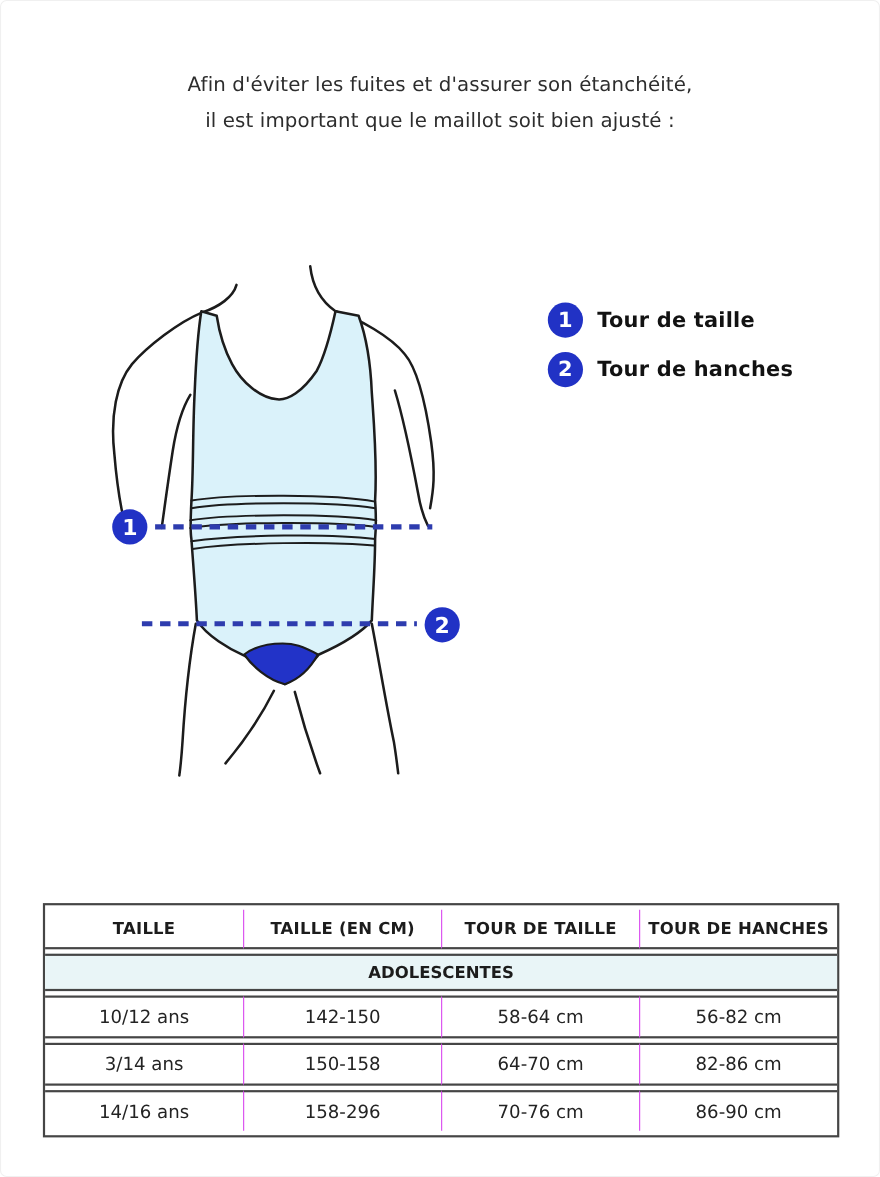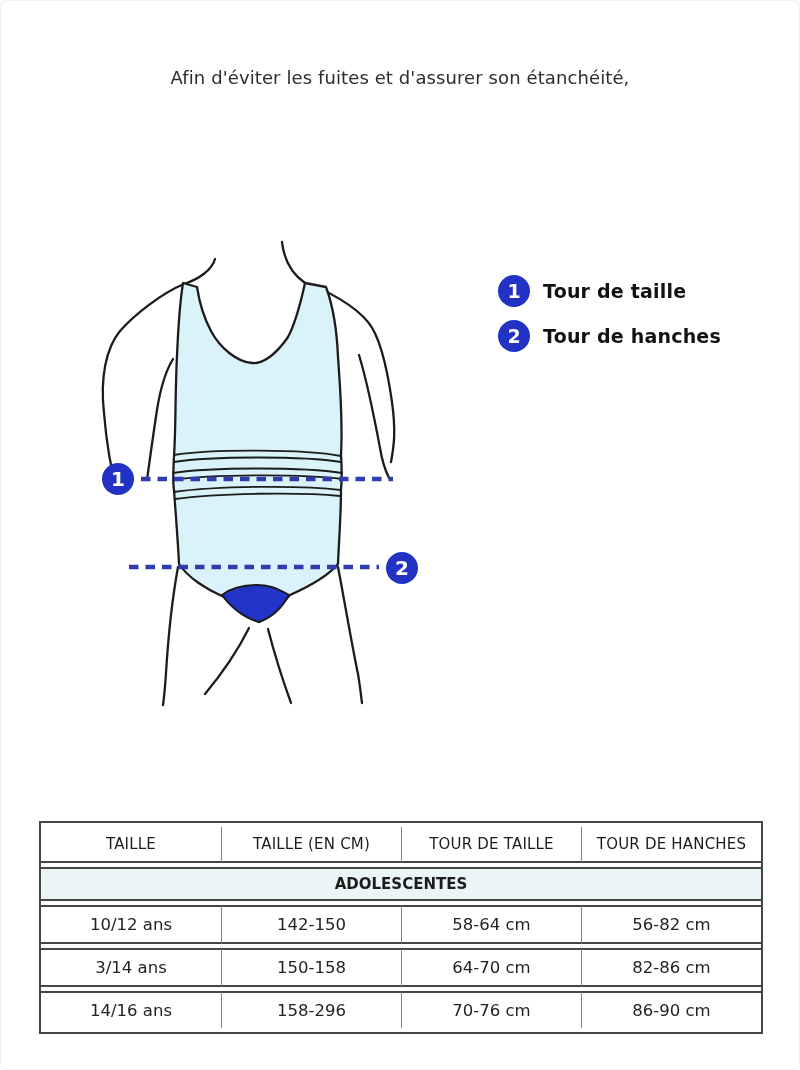--- a/index.html
+++ b/index.html
@@ -44,41 +44,42 @@
   }
   table.size-table {
     width:100%; border-collapse:separate; border-spacing:0 4px;
     table-layout:fixed;
   }
   .size-table th, .size-table td {
     text-align:center; vertical-align:middle;
     border-top:2px solid #454545; border-bottom:2px solid #454545;
   }
   .size-table th {
-    font-size:15px; font-weight:400; color:#1c1c1c;
+    font-size:15px; font-weight:700; color:#1c1c1c;
     padding:8px 4px; letter-spacing:.2px;
   }
   .size-table thead tr th { border-top:none; }
   .size-table th + th, .size-table td + td { border-left:1px solid #d946ef; }
   .size-table td {
     font-size:16.5px; font-weight:400; color:#232323; padding:8px 4px;
   }
   .size-table tr.section-row td {
     background:#e9f5f7; font-weight:700; font-size:15px; color:#1c1c1c;
     padding:6px 4px; border-left:none;
   }
   .size-table tbody tr:last-child td { border-bottom:none;text-align:center; }
 </style>
 </head>
 <body>
 
 <div class="page">
 
   <div class="intro">
     <div>Afin d'éviter les fuites et d'assurer son étanchéité,</div>
+    <div>il est important que le maillot soit bien ajusté :</div>
   </div>
 
   <svg class="figure-svg" width="410" height="520" viewBox="0 0 410 520">
     <g fill="none" stroke="#1c1c1c" stroke-width="2.3" stroke-linecap="round" stroke-linejoin="round">
 
       <path d="M154,33 C151,44 138,53 123,58"></path>
       <path d="M221,16 C223,34 231,48 244,57"></path>
 
       <path d="M123,58 C101,67 73,89 59,105 C45,122 39,152 43,187 C46,224 51,247 56,265"></path>
       <path d="M244,57 C266,64 294,80 307,96 C319,110 326,141 331,176 C335,205 333,220 330,236"></path>

